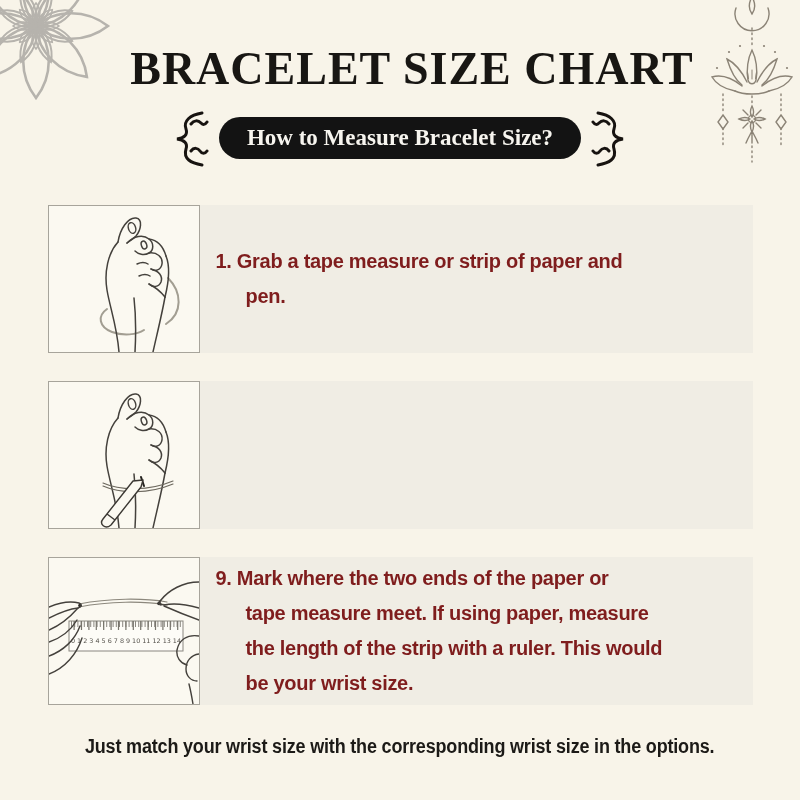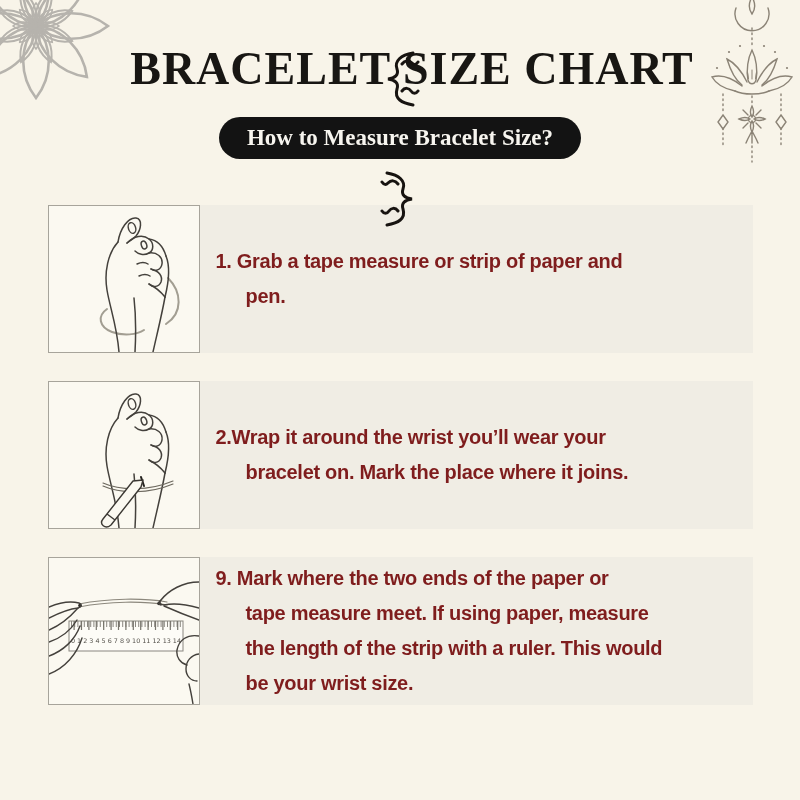--- a/index.html
+++ b/index.html
@@ -23,21 +23,20 @@
     line-height:1.1;
     padding-left:24px;
   }
   .badge-row{
     margin-top:14px;
     display:flex;
     align-items:center;
     justify-content:center;
     gap:10px;
     height:58px;
-    flex-direction:column;
   }
   .badge{
     background:#131313;
     color:#f7f5ef;
     font-family:"Liberation Serif",serif;
     font-weight:700;
     font-size:23px;
     padding:8px 28px;
     border-radius:22px;
     white-space:nowrap;
@@ -261,22 +260,20 @@
             <path d="M54,101 C72,109 100,109 124,99"></path>
             <path d="M54,104 C72,112 100,112 124,102"></path>
           </g>
           <path d="M92,95 L95,104" stroke="#22201d" stroke-width="2" stroke-linecap="round"></path>
           <g stroke="#3b3833" stroke-width="1.4" fill="#fbf9f1" stroke-linejoin="round">
             <path d="M94,98 L84,99 L54,137 C50,142 56,148 62,143 L92,105 Z"></path>
             <path d="M58,132 L66,138" fill="none"></path>
           </g>
         </svg>
       </div>
-      <p class="step-text">2.Wrap it around the wrist you’ll wear your
-bracelet on. Mark the place where it joins.</p>
     </div>
 
     <div class="step-row">
       <div class="ill-box">
         <svg width="150" height="146" viewBox="0 0 150 146">
           <rect x="20" y="63" width="114" height="30" fill="#fdfcf7" stroke="#8a8780" stroke-width="1"></rect>
           <line x1="22" y1="66" x2="132" y2="66" stroke="#8a8780" stroke-width="6" stroke-dasharray="1 2.2"></line>
           <line x1="24.5" y1="67.5" x2="132" y2="67.5" stroke="#77746c" stroke-width="9" stroke-dasharray="1.2 6.2"></line>
           <text x="77" y="85" font-size="6.2" fill="#55524c" text-anchor="middle" textLength="110" lengthAdjust="spacingAndGlyphs" font-family="DejaVu Sans, sans-serif">0 1 2 3 4 5 6 7 8 9 10 11 12 13 14</text>
           <g stroke="#8c887d" stroke-width="1.2" fill="none" stroke-linecap="round">
@@ -301,14 +298,17 @@
         </svg>
       </div>
       <p class="step-text">9. Mark where the two ends of the paper or
 tape measure meet. If using paper, measure
 the length of the strip with a ruler. This would
 be your wrist size.</p>
     </div>
 
   </div>
 
+  <div class="footer-note">
+    <span>Just match your wrist size with the corresponding wrist size in the options.</span>
+  </div>
 
 </div>
 
 </body></html>

